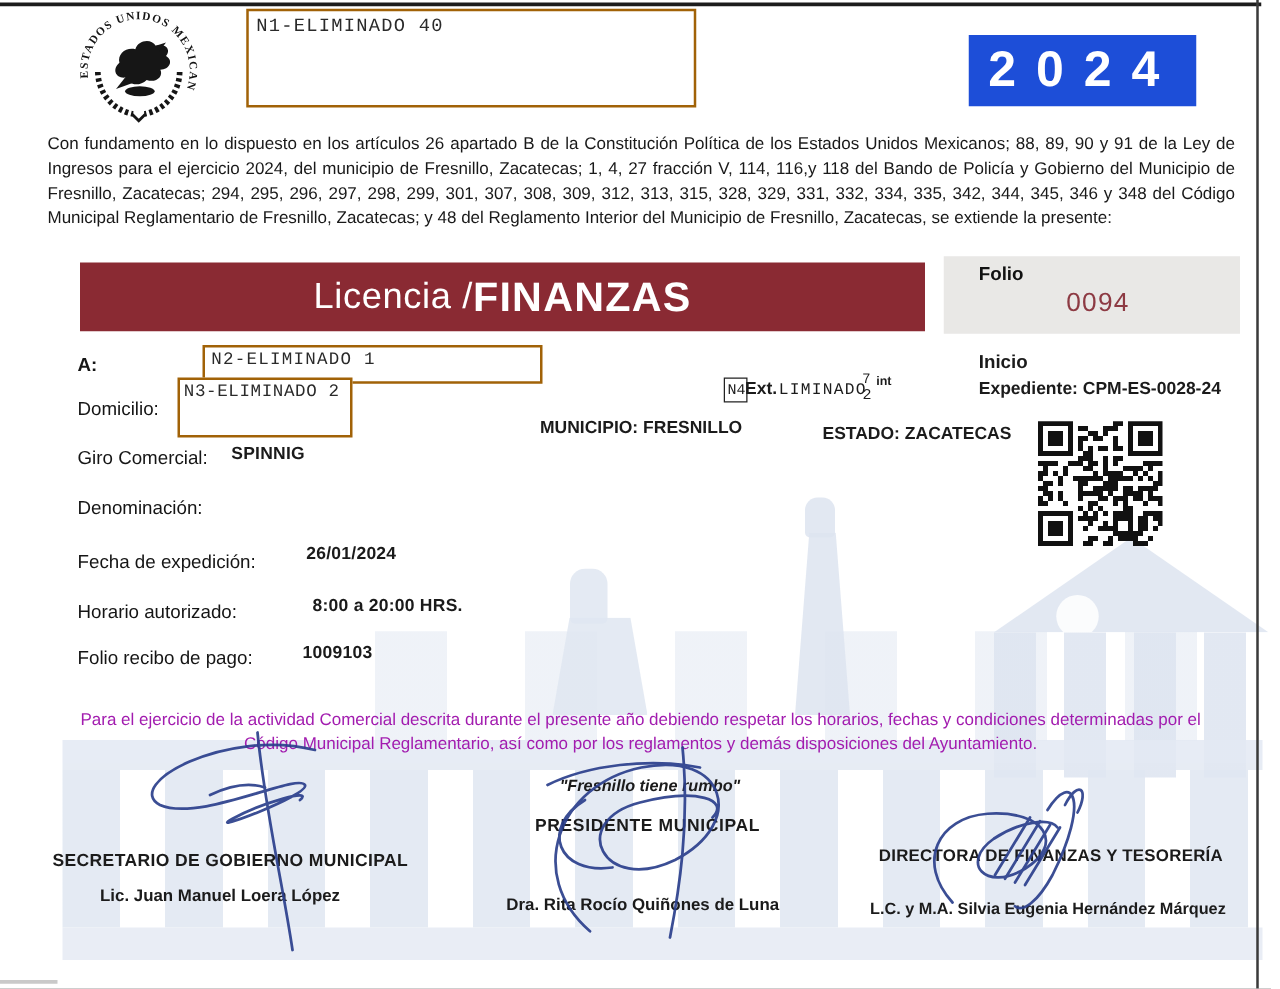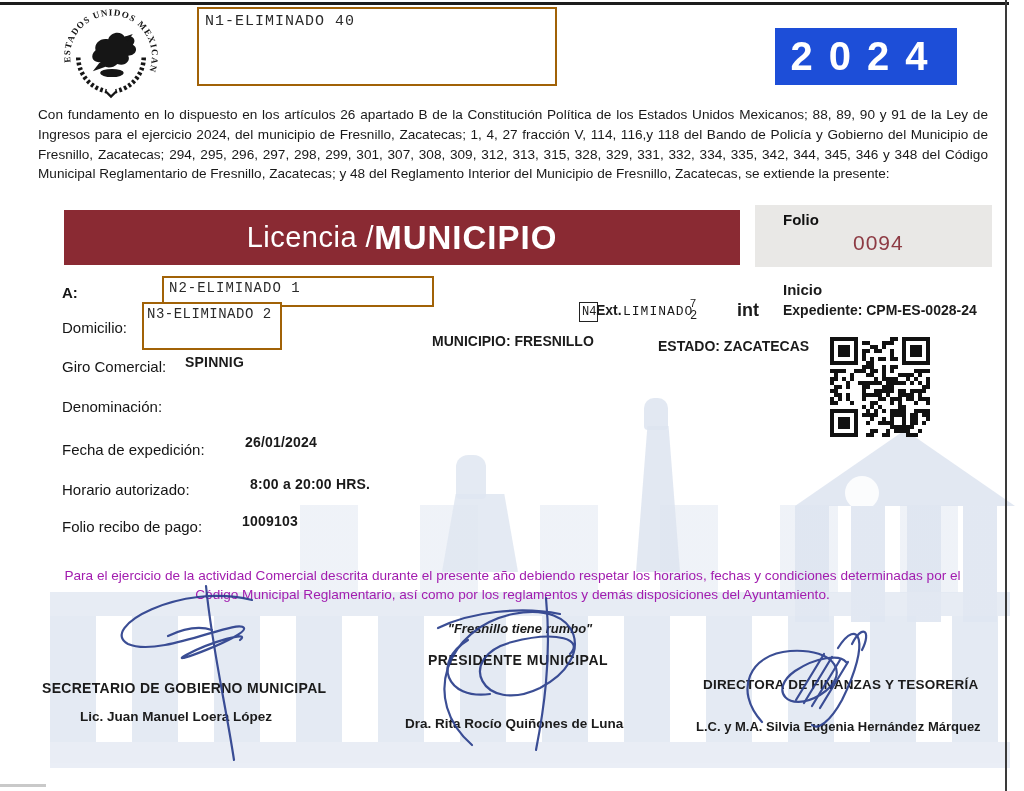--- a/index.html
+++ b/index.html
@@ -61,21 +61,21 @@
 
   .n2-box{left:162px;top:276px;width:272px;height:31px;font-size:14px;letter-spacing:1px;padding:2px 0 0 5px;box-sizing:border-box;}
   .n3-box{left:142px;top:302px;width:140px;height:48px;font-size:14px;letter-spacing:.5px;padding:2px 0 0 3px;box-sizing:border-box;}
 
   .n4-box{left:579px;top:302px;width:19px;height:20px;border:1.5px solid #222;background:#fff;z-index:3;
      font-family:"Liberation Mono","DejaVu Sans Mono",monospace;font-size:12px;padding:2px 0 0 2px;box-sizing:border-box;}
   .ext-label{left:596px;top:302px;font-weight:bold;font-size:14px;z-index:4;}
   .n4-mid{left:623px;top:304px;font-family:"Liberation Mono","DejaVu Sans Mono",monospace;font-size:13px;letter-spacing:1px;z-index:2;}
   .n4-sup{left:690px;top:297px;font-size:11px;z-index:2;}
   .n4-sub{left:690px;top:309px;font-size:12px;font-family:"Liberation Mono","DejaVu Sans Mono",monospace;z-index:2;}
-  .int-label{left:701px;top:300px;font-weight:bold;font-size:18px;z-index:2;margin-left:36px;}
+  .int-label{left:701px;top:300px;font-weight:bold;font-size:10px;z-index:2;}
 
   .qr{left:830px;top:337px;width:100px;height:100px;z-index:2;}
 
   .conditions{left:55px;top:566px;width:915px;text-align:center;font-size:13.6px;line-height:19px;z-index:2;color:#a21caf;}
 
   .motto{left:420px;top:621px;width:200px;text-align:center;font-style:italic;font-weight:600;font-size:13px;z-index:2;}
   .sig-ink{left:0;top:0;width:1024px;height:791px;z-index:3;pointer-events:none;}
 </style>
 </head>
 <body>
@@ -119,21 +119,21 @@
   </div>
 
   <div class="abs redaction-box n1-box">N1-ELIMINADO 40</div>
 
   <div class="abs year-badge">2024</div>
 
   <div class="abs legal">Con fundamento en lo dispuesto en los artículos 26 apartado B de la Constitución Política de los Estados Unidos Mexicanos; 88, 89, 90 y 91 de la Ley de Ingresos para el ejercicio 2024, del municipio de Fresnillo, Zacatecas; 1, 4, 27 fracción V, 114, 116,y 118 del Bando de Policía y Gobierno del Municipio de Fresnillo, Zacatecas; 294, 295, 296, 297, 298, 299, 301, 307, 308, 309, 312, 313, 315, 328, 329, 331, 332, 334, 335, 342, 344, 345, 346 y 348 del Código Municipal Reglamentario de Fresnillo, Zacatecas; y 48 del Reglamento Interior del Municipio de Fresnillo, Zacatecas, se extiende la presente:</div>
 
   <div class="abs banner">
     <span class="pfx">Licencia /</span>
-    <span class="word">MUNICIPIO</span>
+    <span class="word">FINANZAS</span>
   </div>
 
   <div class="abs folio-box">
     <span class="folio-label">Folio</span>
     <span class="folio-number">0094</span>
   </div>
 
   <div class="abs lbl" style="left:62px;top:284px;font-weight:bold;">A:</div>
   <div class="abs redaction-box n2-box">N2-ELIMINADO 1</div>
   <div class="abs redaction-box n3-box">N3-ELIMINADO 2</div>

